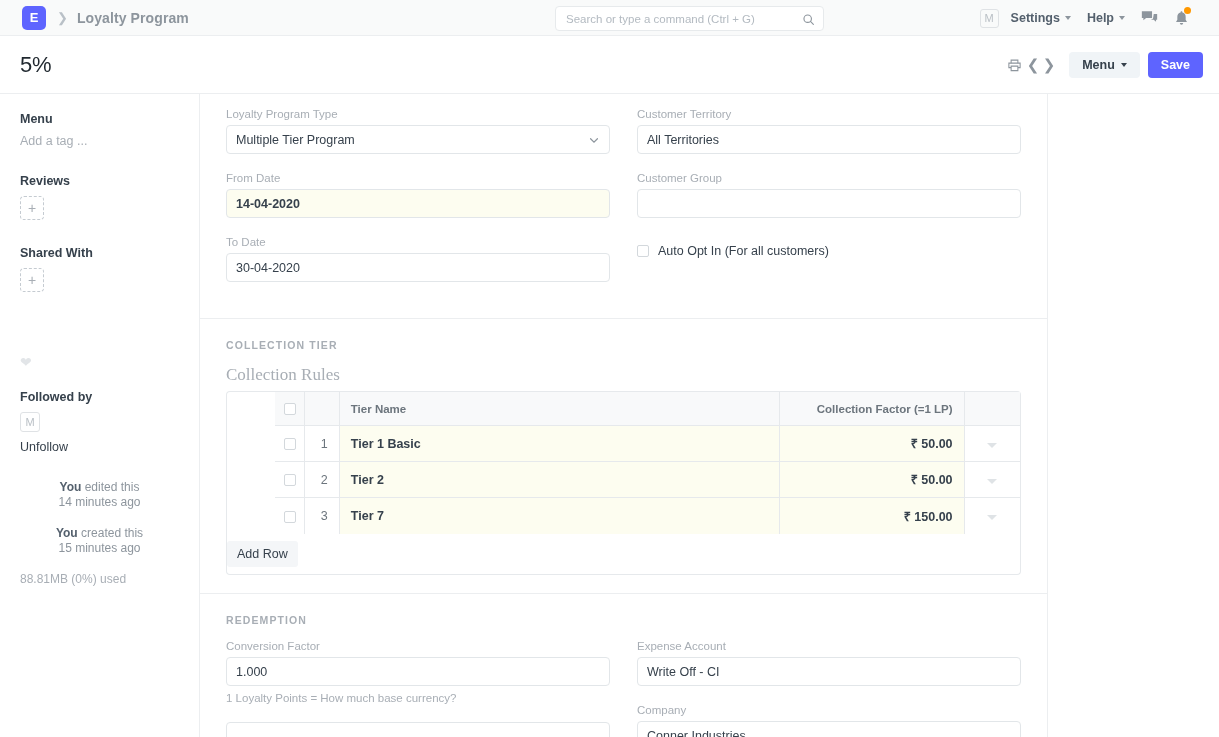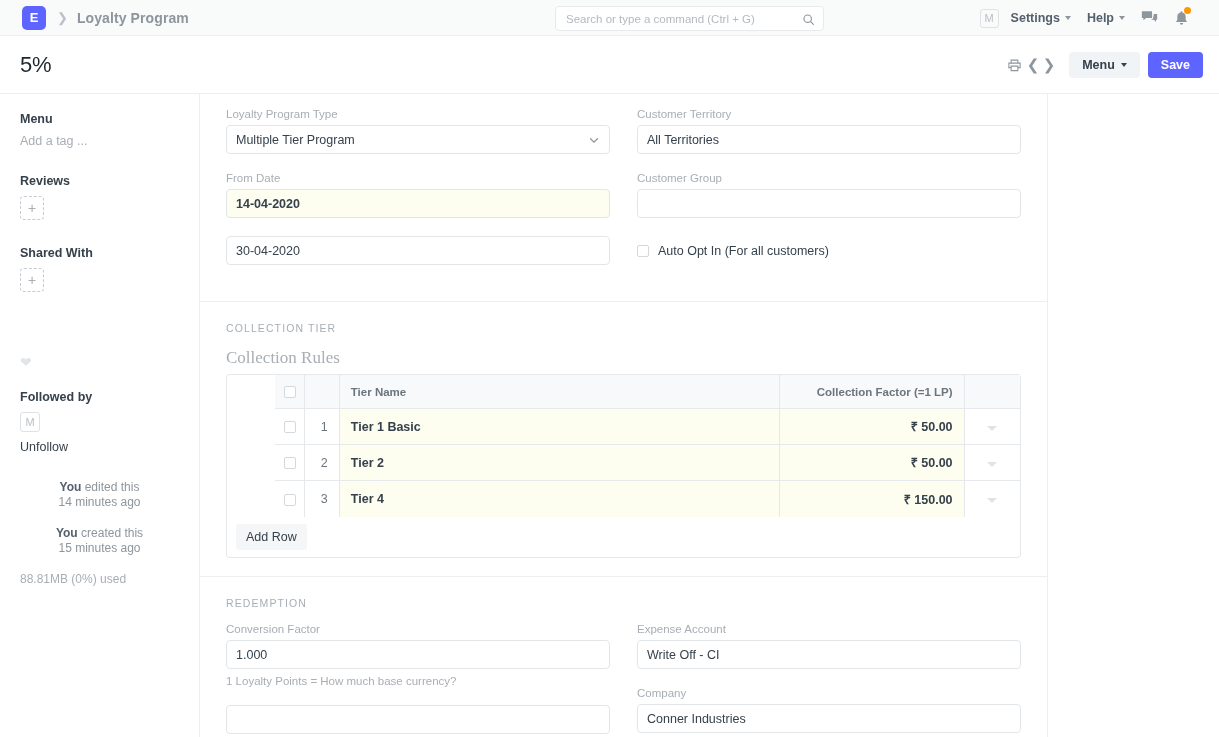--- a/index.html
+++ b/index.html
@@ -99,21 +99,21 @@
   .unfollow { font-size: 12.5px; color: #36414c; margin-bottom: 26px; }
   .act-line { font-size: 12px; color: #8d959d; line-height: 15px; }
   .act-line b { color: #54606d; }
   .act-block { margin-bottom: 16px; text-align: center; }
   .usage { font-size: 12px; color: #a8aeb5; margin-top: 12px; }
 
   
   .section { padding: 14px 26px 18px 26px; }
   .section + .section { border-top: 1px solid #eceef0; }
   .sec-title {
-    font-size: 10.5px; letter-spacing: 1.1px; color: #a8aeb5; font-weight: normal;
+    font-size: 10.5px; letter-spacing: 1.1px; color: #a8aeb5; font-weight: bold;
     text-transform: uppercase; margin: 6px 0 14px 0;
   }
   .grid2 { display: flex; gap: 27px; }
   .col { width: 384px; flex: none; }
   .fld { margin-bottom: 18px; }
   .fld-label { font-size: 11.5px; color: #a8aeb5; margin-bottom: 5px; display:block; }
   .ctrl {
     width: 100%; height: 29px; border: 1px solid #e2e6e9; border-radius: 4px;
     background: #fff; font-size: 12.5px; color: #36414c;
     padding: 0 9px; display: flex; align-items: center;
@@ -149,21 +149,21 @@
   .c-factor { width: 200px; text-align: right !important; }
   .c-exp { width: 62px; text-align: center !important; padding: 0 !important; }
   .gtable td.cream { background: #fdfdf0; }
   .cell-bold { font-weight: bold; color: #36414c; }
   .cbx-c { display: inline-block; width: 12px; height: 12px; border: 1px solid #d3d8dc;
            border-radius: 2px; background: #fff; vertical-align: middle; }
   .tri-down { display:inline-block; width: 0; height: 0;
               border-left: 5px solid transparent; border-right: 5px solid transparent;
               border-top: 5px solid #dfe3e6; }
   .addrow-bar { width: 795px; border: 1px solid #e6e9ec; border-top: none;
-                border-radius: 0 0 4px 4px; padding: 7px 9px; background:#fff; }
+                border-radius: 0 0 4px 4px; padding: 7px 0; background:#fff; }
   .addrow-btn { background: #f4f6f8; color: #36414c; font-size: 12.5px;
                 border: none; border-radius: 3px; padding: 6px 10px;
                 font-family: "Liberation Sans", sans-serif; cursor: pointer; }
   .gtable-wrap { margin-top: 2px; }
   .gtable { border-bottom: none; border-radius: 4px 4px 0 0; }
 </style>
 </head>
 <body>
 
 <div class="page">
@@ -290,20 +290,21 @@
             </div>
 
             <div class="fld">
               <span class="fld-label">From Date</span>
               <div class="ctrl modified">
                 <span class="val">14-04-2020</span>
               </div>
             </div>
 
             <div class="fld">
+              <span class="fld-label">To Date</span>
               <div class="ctrl">
                 <span class="val">30-04-2020</span>
               </div>
             </div>
 
           </div>
 
           <div class="col">
 
             <div class="fld">
@@ -367,21 +368,21 @@
                 <td class="c-factor cream cell-bold">₹ 50.00</td>
                 <td class="c-exp">
                   <span class="tri-down"></span>
                 </td>
               </tr>
               <tr>
                 <td class="c-check">
                   <span class="cbx-c"></span>
                 </td>
                 <td class="c-idx">3</td>
-                <td class="c-name cream cell-bold">Tier 4</td>
+                <td class="c-name cream cell-bold">Tier 7</td>
                 <td class="c-factor cream cell-bold">₹ 150.00</td>
                 <td class="c-exp">
                   <span class="tri-down"></span>
                 </td>
               </tr>
             </tbody>
           </table>
           <div class="addrow-bar">
             <button class="addrow-btn">Add Row</button>
           </div>

